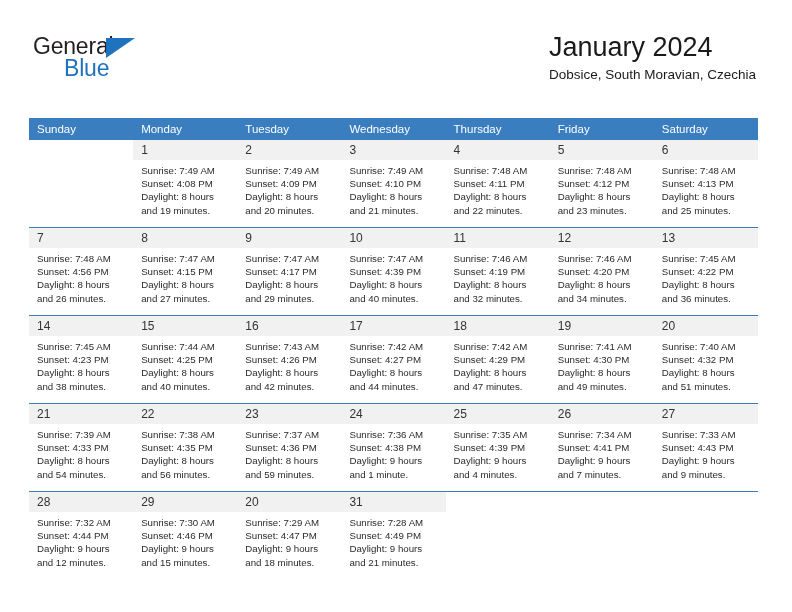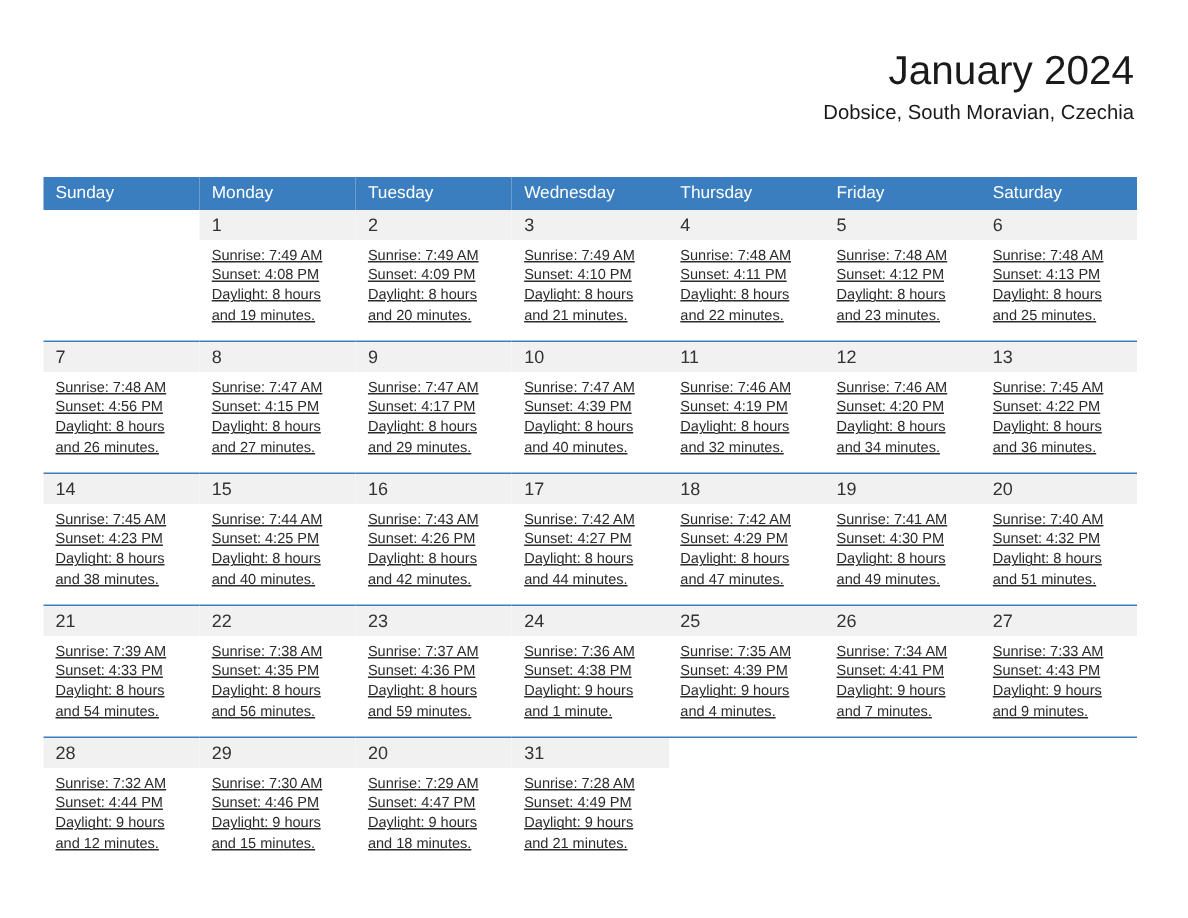--- a/index.html
+++ b/index.html
@@ -51,21 +51,20 @@
     left: 31px; top: 22px;
     font-size: 23px;
     color: #1f72bd;
     line-height: 26px;
     letter-spacing: -0.2px;
     font-family: "Liberation Sans", sans-serif;
   }
   .title-block {
     position: absolute;
     right: 36px; top: 30px;
-    text-align: right;
   }
   .cal-title {
     font-size: 27px;
     color: #1a1a1a;
     line-height: 34px;
     font-weight: normal;
     margin: 0;
   }
   .cal-subtitle {
     font-size: 13.5px;
@@ -114,31 +113,35 @@
     font-size: 12px;
     line-height: 16px;
     padding: 2px 0 2px 8px;
     height: 20px;
   }
   .cellbody {
     padding: 4px 6px 0 8px;
     font-size: 9.7px;
     line-height: 13.2px;
     color: #2b2b2b;
-    text-decoration: underline;
   }
   .cellbody div { white-space: nowrap; }
 </style>
 </head>
 <body>
 
 <div class="page">
 
   <div class="top">
 
+    <div class="logo">
+      <span class="logo-general">General</span>
+      <span class="logo-triangle"></span>
+      <span class="logo-blue">Blue</span>
+    </div>
 
     <div class="title-block">
       <h1 class="cal-title">January 2024</h1>
       <div class="cal-subtitle">Dobsice, South Moravian, Czechia</div>
     </div>
 
   </div>
 
   <table class="calendar">
     <thead>

